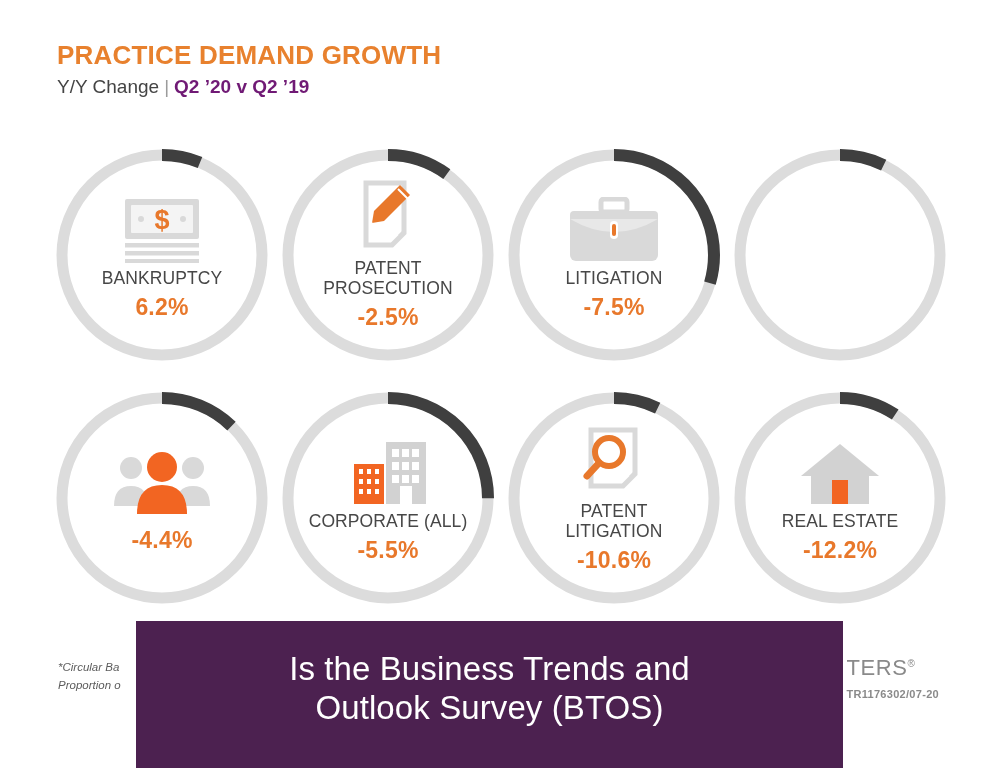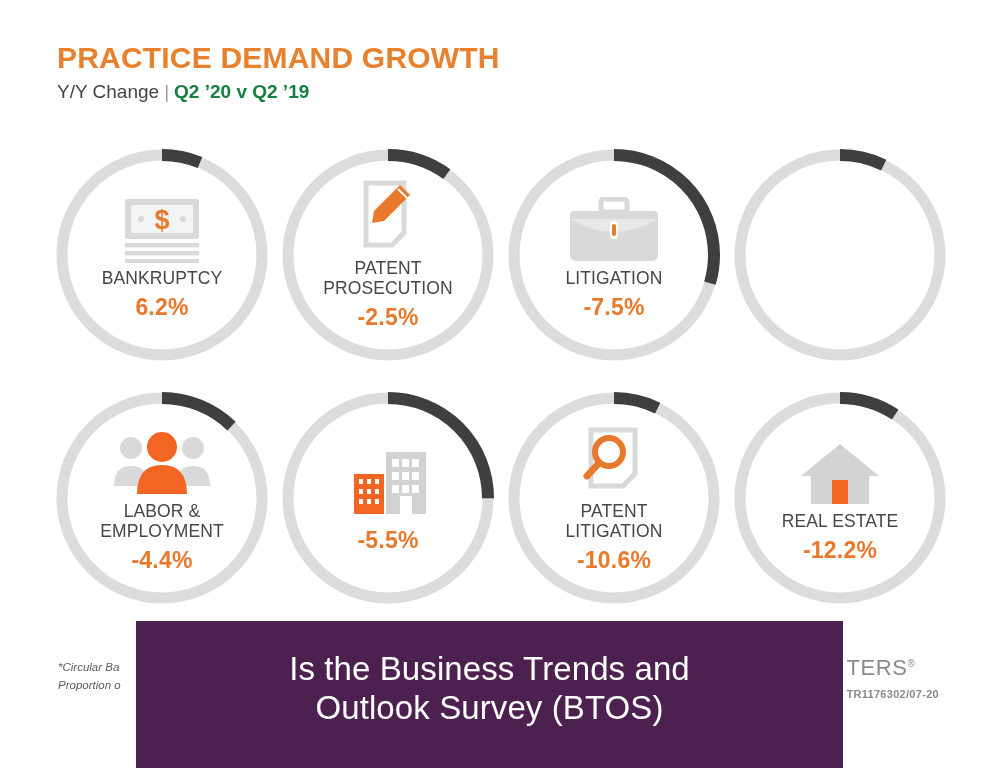--- a/index.html
+++ b/index.html
@@ -17,41 +17,41 @@
   }
 
   
   #header {
     position: absolute;
     left: 57px;
     top: 42px;
     width: 700px;
   }
   #title {
-    font-size: 30px;
+    font-size: 26px;
     font-weight: bold;
     color: #E8812E;
     letter-spacing: 0.2px;
     line-height: 1.05;
     margin: 0;
   }
   #subtitle {
     margin-top: 7px;
     font-size: 19px;
     line-height: 1.2;
     white-space: nowrap;
   }
   #subtitle .sub-left { color: #444444; text-align: right; }
   #subtitle .sub-divider {
     color: #9b9b9b;
     font-weight: normal;
     padding: 0 5px;
   }
   #subtitle .sub-right {
-    color: #15803d;
+    color: #701a75;
     font-weight: bold;
   }
 
   
   #grid {
     position: absolute;
     left: 45px;
     top: 143px;
     width: 905px;
     display: grid;
@@ -270,24 +270,20 @@
     <div class="cell-inner">
       <div class="icon-wrap">
         <svg width="100" height="66" viewBox="0 0 100 66">
           <circle cx="19" cy="18" r="11" fill="#D9D9D9"></circle>
           <path d="M2 56 q0 -20 17 -20 q17 0 17 20 z" fill="#D9D9D9"></path>
           <circle cx="81" cy="18" r="11" fill="#D9D9D9"></circle>
           <path d="M64 56 q0 -20 17 -20 q17 0 17 20 z" fill="#D9D9D9"></path>
           <circle cx="50" cy="17" r="15" fill="#F26522"></circle>
           <path d="M25 64 q0 -29 25 -29 q25 0 25 29 z" fill="#F26522"></path>
         </svg>
-      </div>
-      <div class="cat-label">
-        <span>LABOR &amp;</span><br>
-        <span>EMPLOYMENT</span>
       </div>
       <div class="cat-value">-4.4%</div>
     </div>
   </div>
 
   <div class="cell">
     <div class="donut">
       <svg width="218" height="218" viewBox="0 0 218 218">
         <circle cx="109" cy="109" r="100" fill="none" stroke="#DCDCDC" stroke-width="11"></circle>
         <circle cx="109" cy="109" r="100" fill="none" stroke="#3F3F3F" stroke-width="12" stroke-dasharray="157.1 471.4" transform="rotate(-90 109 109)"></circle>
@@ -316,20 +312,21 @@
               <rect x="29" y="29" width="4" height="5"></rect>
             <rect x="13" y="39" width="4" height="5"></rect>
               <rect x="21" y="39" width="4" height="5"></rect>
               <rect x="29" y="39" width="4" height="5"></rect>
             <rect x="13" y="49" width="4" height="5"></rect>
               <rect x="21" y="49" width="4" height="5"></rect>
               <rect x="29" y="49" width="4" height="5"></rect>
           </g>
         </svg>
       </div>
+      <div class="cat-label">CORPORATE (ALL)</div>
       <div class="cat-value">-5.5%</div>
     </div>
   </div>
 
   <div class="cell">
     <div class="donut">
       <svg width="218" height="218" viewBox="0 0 218 218">
         <circle cx="109" cy="109" r="100" fill="none" stroke="#DCDCDC" stroke-width="11"></circle>
         <circle cx="109" cy="109" r="100" fill="none" stroke="#3F3F3F" stroke-width="12" stroke-dasharray="45.2 583.3" transform="rotate(-90 109 109)"></circle>
       </svg>

